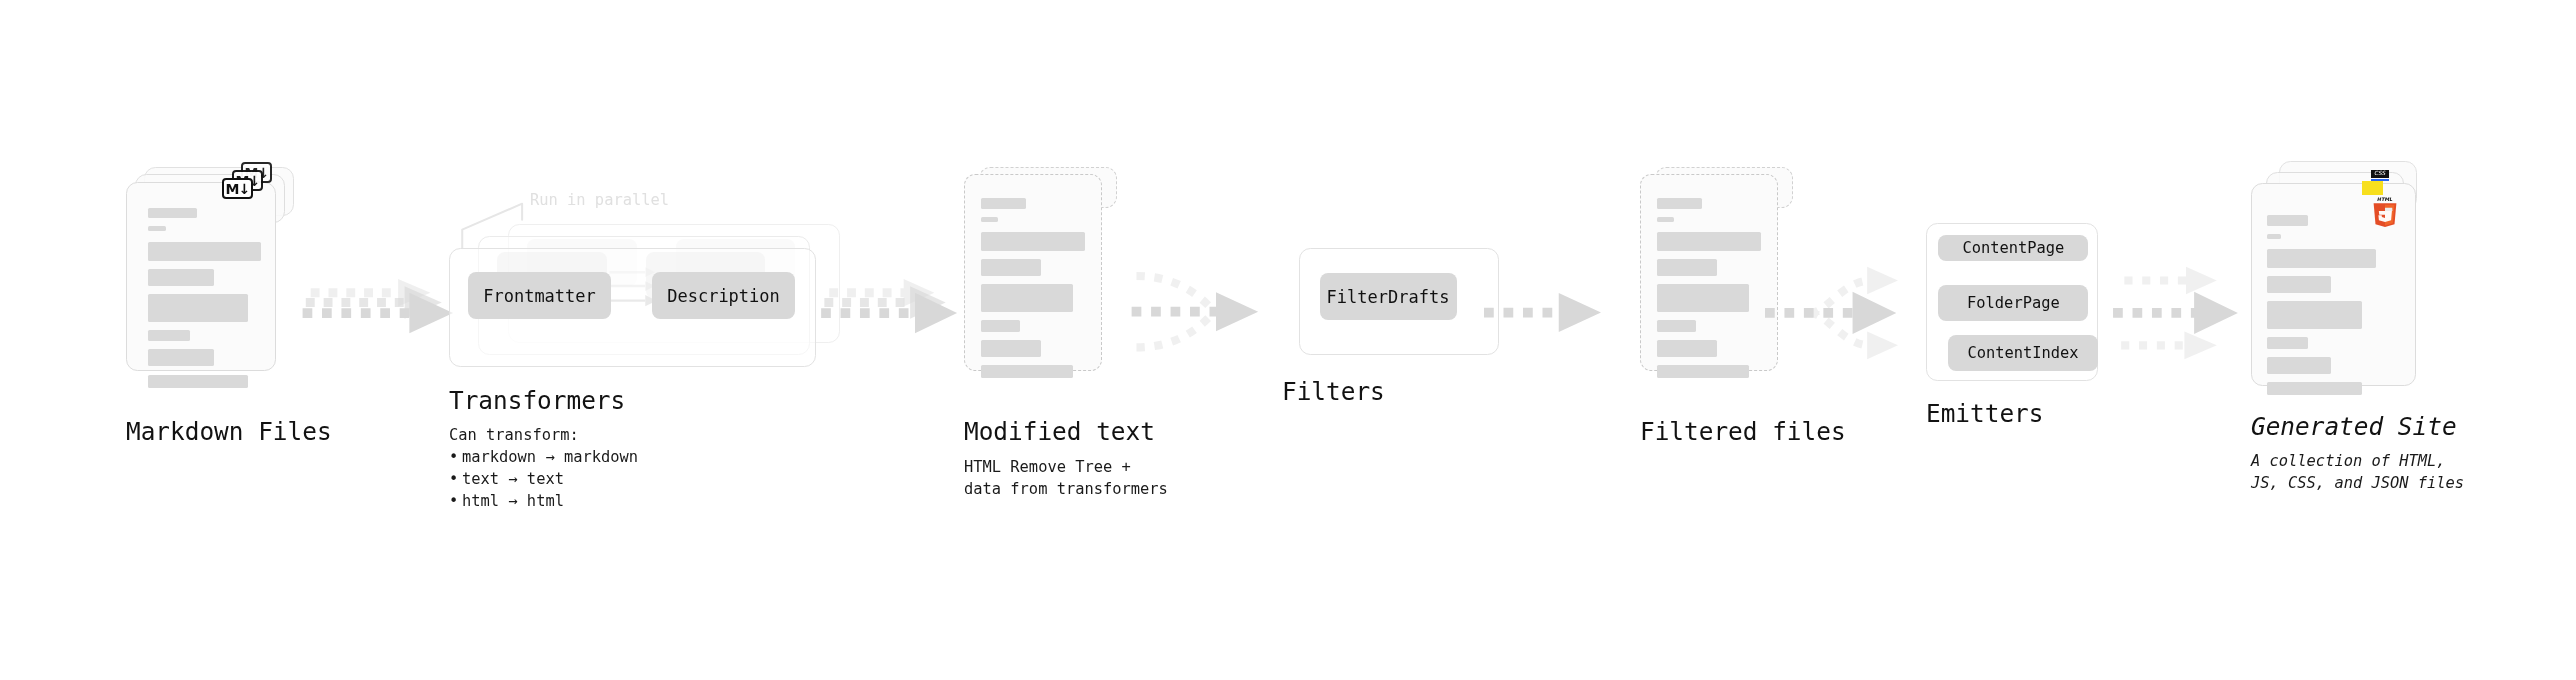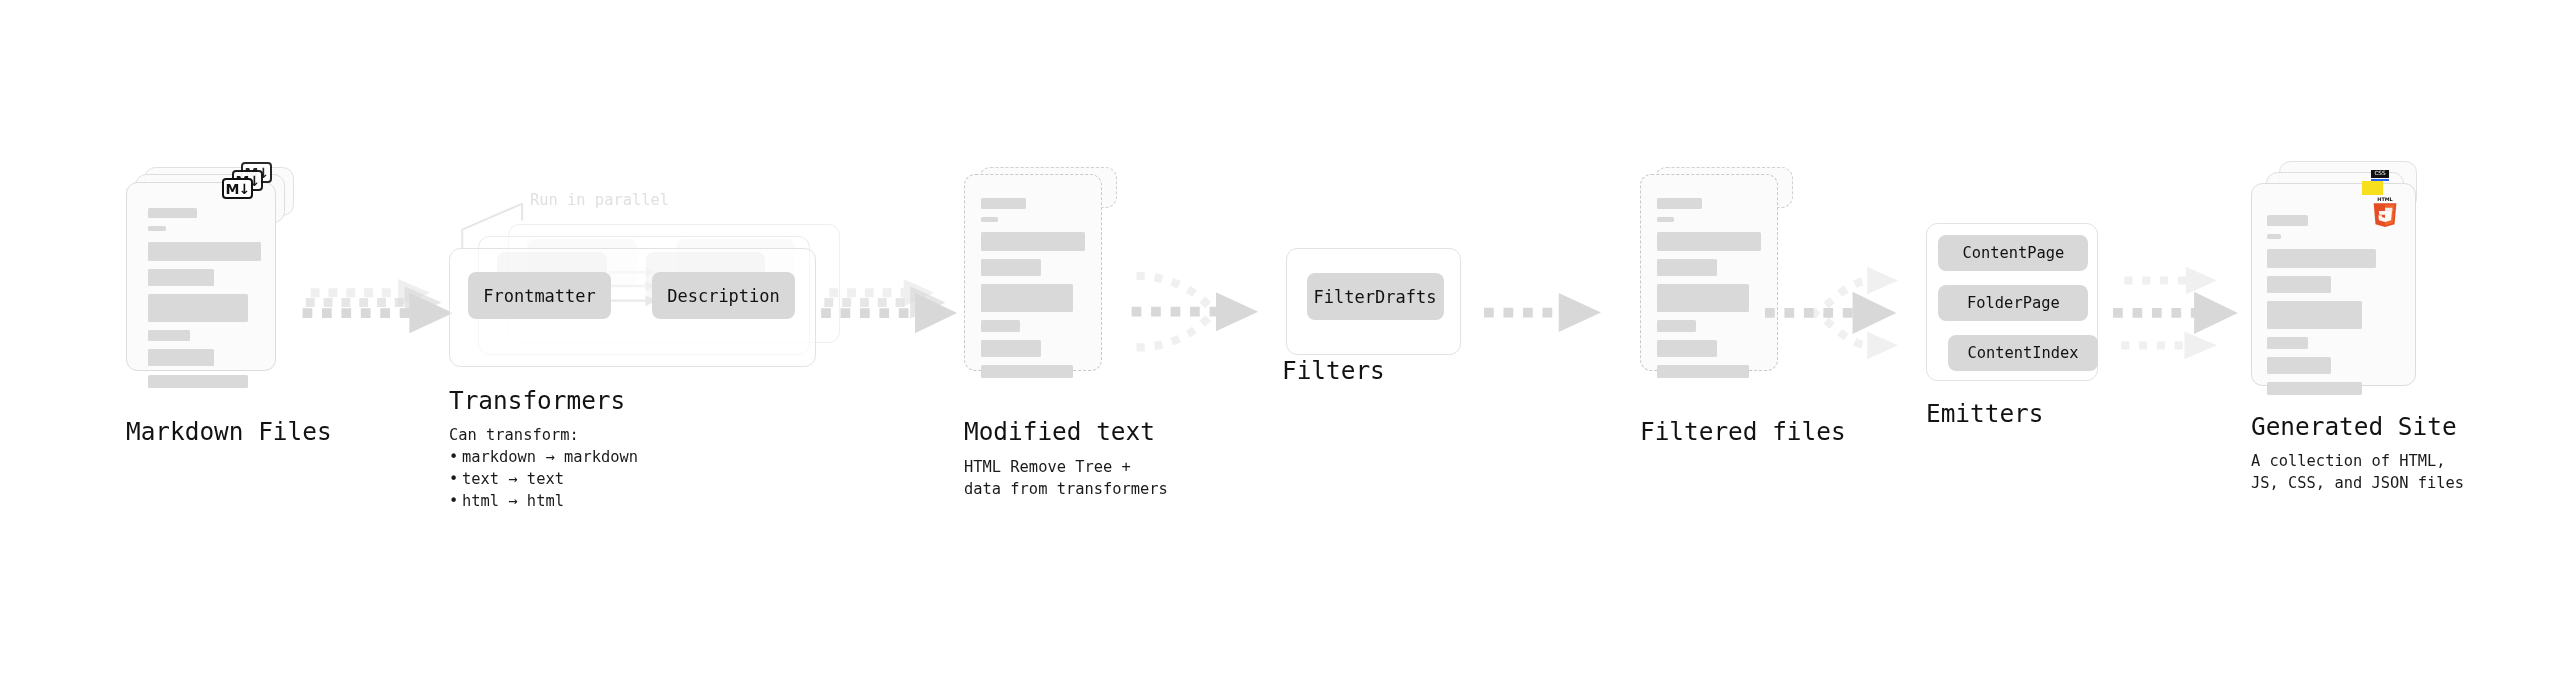--- a/index.html
+++ b/index.html
@@ -231,26 +231,26 @@
       <path d="M8 22 C58 22, 86 46, 104 66"></path>
       <path d="M8 110 C58 110, 86 86, 104 66"></path>
     </g>
     <g opacity="1">
       <line x1="2" y1="66" x2="110" y2="66" stroke="#d8d8d8" stroke-width="12" stroke-dasharray="12 12"></line>
       <polygon points="106,42 158,66 106,90" fill="#d8d8d8"></polygon>
     </g>
   </svg>
 
   <div class="col" style="left:1282px;top:248px;">
-    <div class="groupbox" style="position:relative;left:4px;top:0;width:175px;height:107px;padding-left:32px;">
+    <div class="groupbox" style="position:relative;left:17px;top:0;width:200px;height:107px;padding-left:32px;">
       <div class="pill" style="left:19.5px;top:24.4px;width:137px;height:47px;">
           <span>FilterDrafts</span>
         </div>
     </div>
-    <div class="col-title" style="margin-top:1px;">Filters</div>
+    <div class="col-title" style="margin-top:22px;">Filters</div>
   </div>
 
   <svg class="arrowsvg" style="left:1484px;top:284px;width:130px;height:57px;" viewBox="0 0 160 70">
     <line x1="0" y1="35" x2="96" y2="35" stroke="#d8d8d8" stroke-width="12" stroke-dasharray="12 12"></line>
     <polygon points="92,11 144,35 92,59" fill="#d8d8d8"></polygon>
   </svg>
 
   <div class="col" style="left:1605px;top:167px;margin-left:35px;">
     <div class="docstack" style="width:179px;height:236px;">
       <div class="doc dashed back2" style="left:14.6px;top:0px;width:138px;height:41px;"></div>
@@ -280,21 +280,21 @@
       <polygon points="126,113 164,130 126,147" fill="#dedede"></polygon>
     </g>
     <g opacity="1">
       <line x1="0" y1="90" x2="112" y2="90" stroke="#d8d8d8" stroke-width="12" stroke-dasharray="12 12"></line>
       <polygon points="108,64 162,90 108,116" fill="#d8d8d8"></polygon>
     </g>
   </svg>
 
   <div class="col" style="left:1926px;top:223px;">
     <div class="groupbox" style="position:relative;left:0;top:0;width:172px;height:158px;">
-      <div class="pill" style="left:11.4px;top:11.4px;width:150px;height:36px;font-size:15.4px;">
+      <div class="pill" style="left:11.4px;top:11.4px;width:150px;height:26px;font-size:15.4px;">
           <span>ContentPage</span>
         </div>
       <div class="pill" style="left:11.4px;top:61px;width:150px;height:36px;font-size:15.4px;">
           <span>FolderPage</span>
         </div>
       <div class="pill" style="left:21px;top:111px;width:150px;height:36px;font-size:15.4px;">
           <span>ContentIndex</span>
         </div>
     </div>
     <div class="col-title" style="margin-top:18px;">Emitters</div>
@@ -308,21 +308,21 @@
     <g opacity="1">
       <line x1="0" y1="90" x2="104" y2="90" stroke="#d8d8d8" stroke-width="12" stroke-dasharray="12 12"></line>
       <polygon points="100,64 154,90 100,116" fill="#d8d8d8"></polygon>
     </g>
     <g opacity="0.45">
       <line x1="10" y1="130" x2="92" y2="130" stroke="#dedede" stroke-width="10" stroke-dasharray="10 12"></line>
       <polygon points="88,113 128,130 88,147" fill="#dedede"></polygon>
     </g>
   </svg>
 
-  <div class="col" style="left:2251px;top:161px;">
+  <div class="col" style="left:2251px;top:161px;font-style:italic;">
     <div class="docstack" style="width:187px;height:244px;">
       <div class="doc back2" style="left:28.4px;top:0px;width:138px;height:49px;"></div>
       <div class="doc back1" style="left:14.6px;top:10.6px;width:138px;height:49px;"></div>
       <div class="doc" style="left:0px;top:22px;width:165px;height:203px;">
         <div class="bars" style="left:14.6px;top:31px;">
           <div class="bar" style="width:41px;height:10.6px;"></div>
           <div class="bar" style="width:14.6px;height:4.9px;margin-bottom:10.6px;"></div>
           <div class="bar" style="width:109px;height:18.7px;"></div>
           <div class="bar" style="width:64px;height:17px;"></div>
           <div class="bar" style="width:95px;height:28px;"></div>

